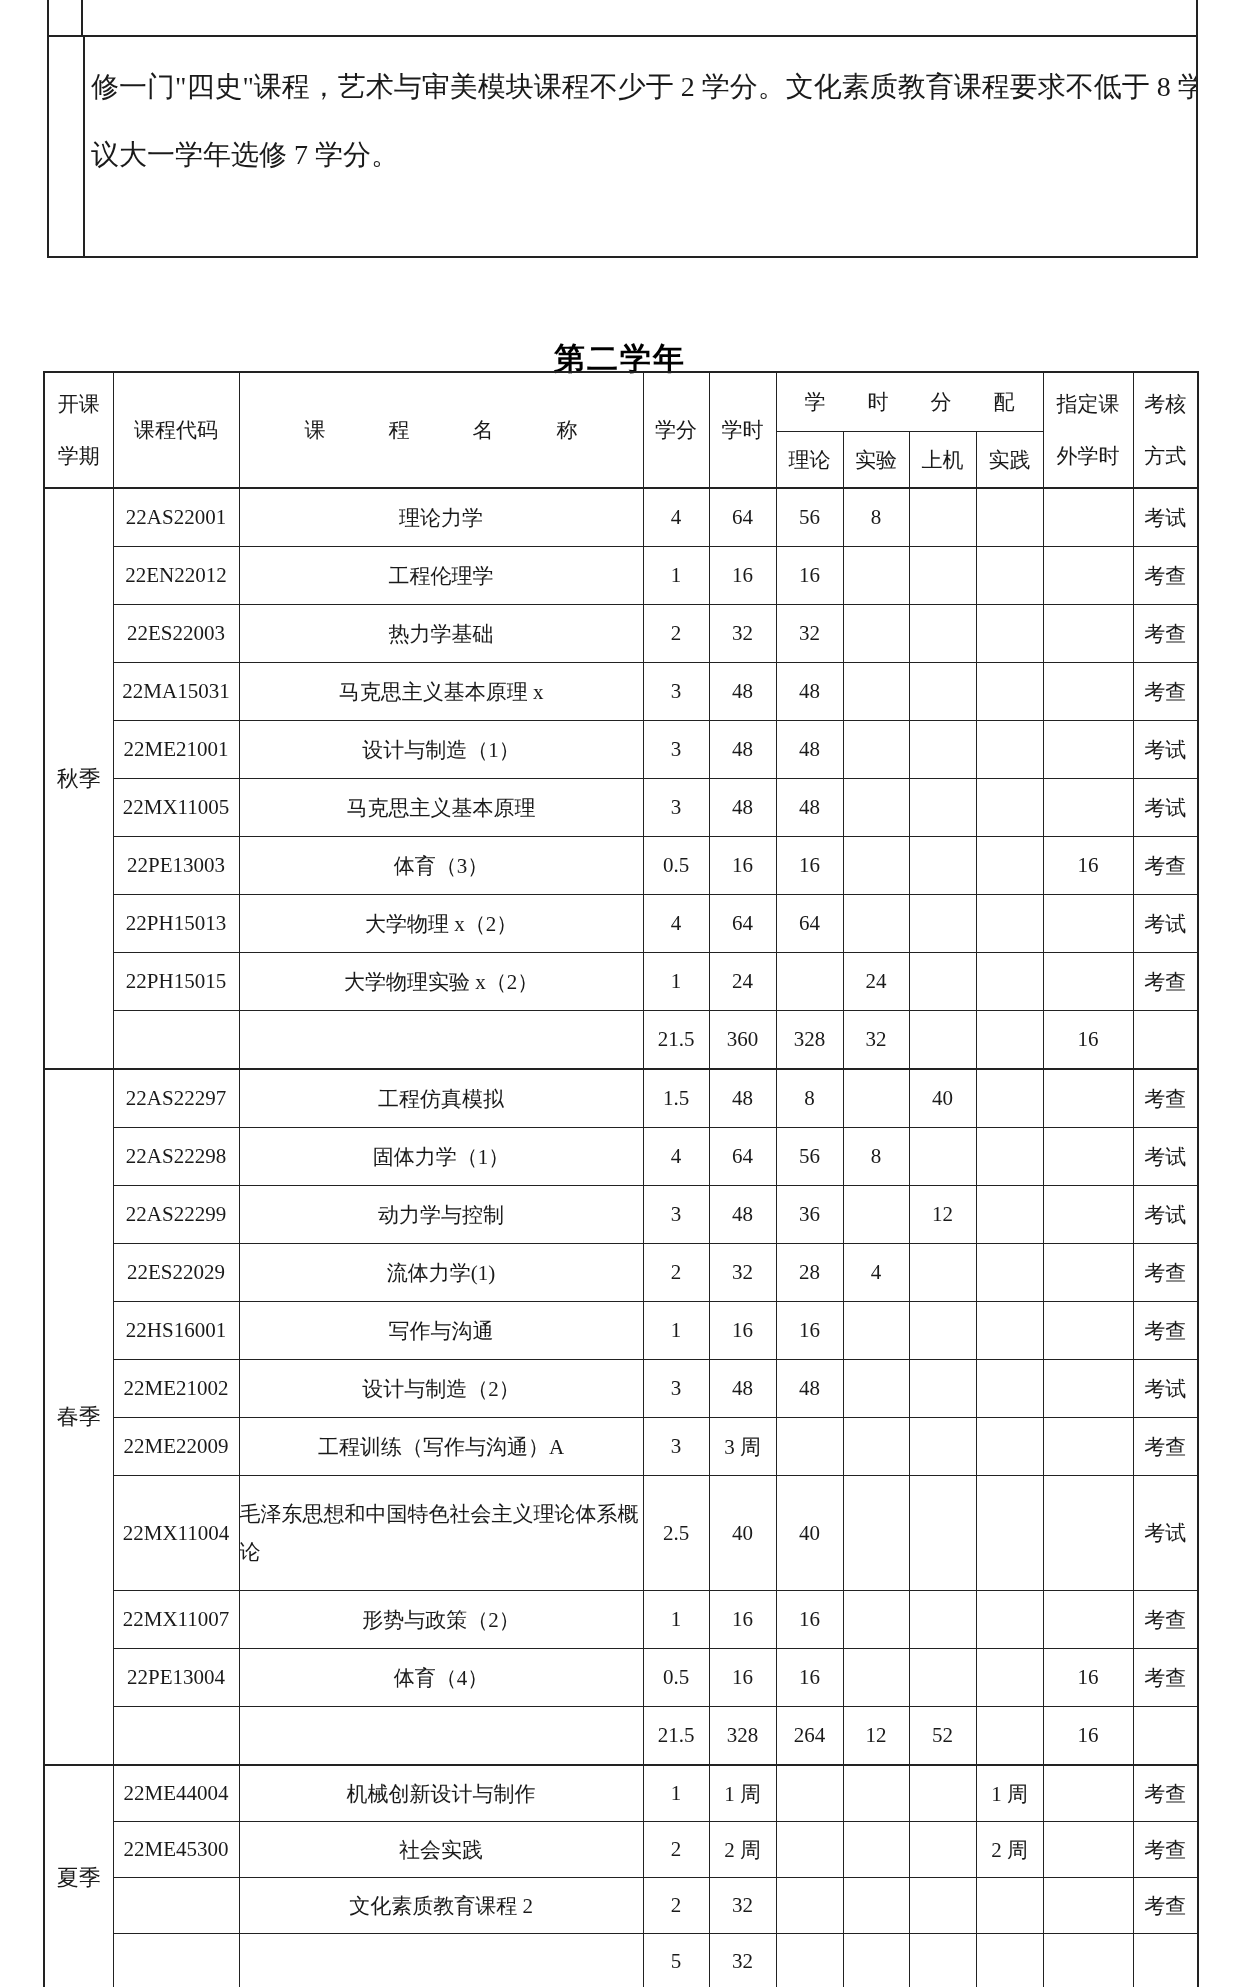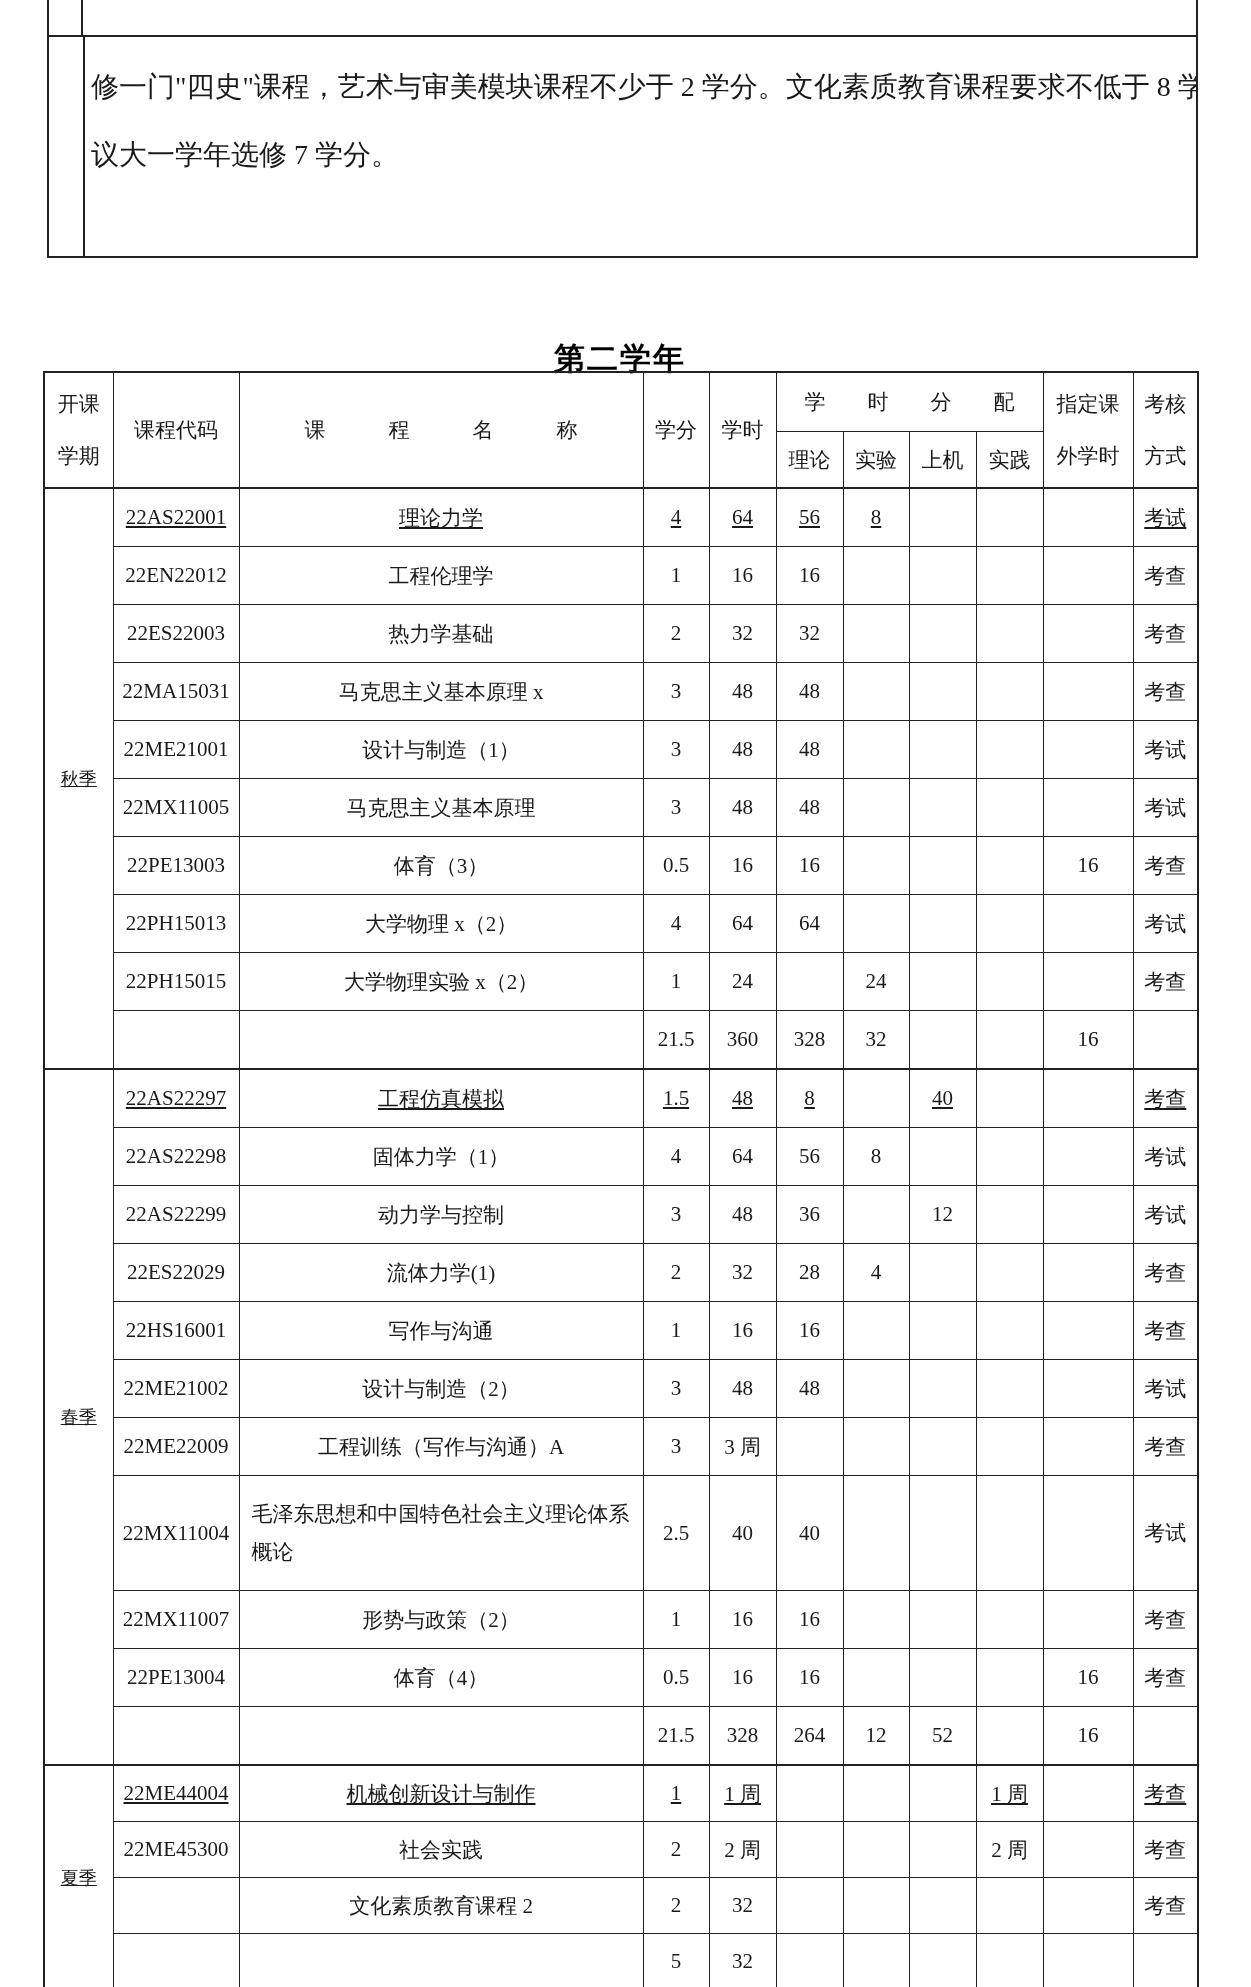--- a/index.html
+++ b/index.html
@@ -36,25 +36,25 @@
     white-space:nowrap;
   }
   table.curriculum{border:2px solid #222;}
   table.curriculum th{line-height:48px;}
   tr.hdr1 th{height:58px;}
   tr.hdr2 th{height:55px;}
   thead tr.hdr2 th, thead th[rowspan]{border-bottom:2px solid #222;}
   tr.r  td{height:57px;}
   tr.r-dbl td{height:114px;}
   tr.r-sm td{height:55px;}
-  tr.section-start td{border-top:2px solid #222;text-decoration:underline;}
+  tr.section-start td{border-top:2px solid #222;}
   td.c-code{text-align:left;padding-left:3px;}
   td.c-name{text-align:left;padding-left:7px;}
-  td.c-name .two-line{line-height:38px;display:inline-block;vertical-align:middle;white-space:normal;text-align:left;margin-left:12px;}
-  .season{font-size:18px;}
+  td.c-name .two-line{line-height:38px;display:inline-block;vertical-align:middle;white-space:normal;text-align:left;}
+  .season{font-size:22px;}
   .hdr-two-line{line-height:52px;}
 </style>
 </head>
 <body>
 
 <div class="page-top-tick" style="left:47px"></div>
 <div class="page-top-tick" style="left:81px"></div>
 <div class="page-top-tick" style="left:1196px"></div>
 
 <div class="note-box">

